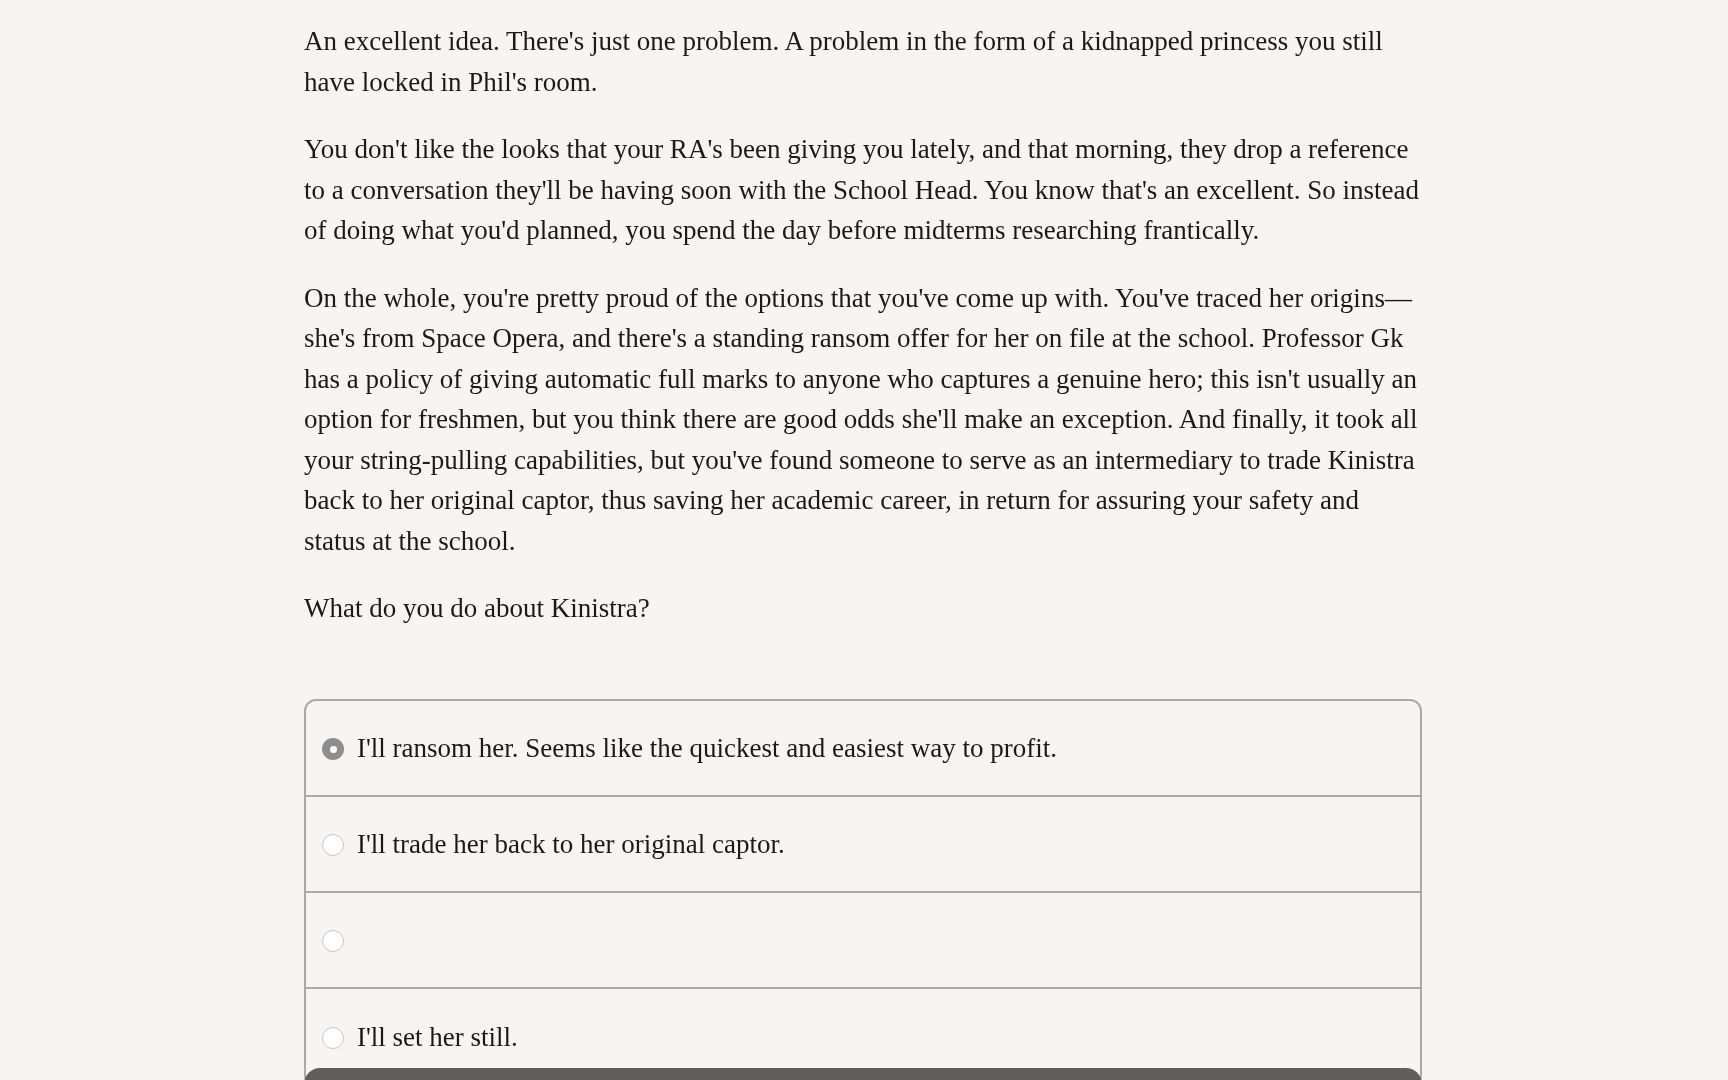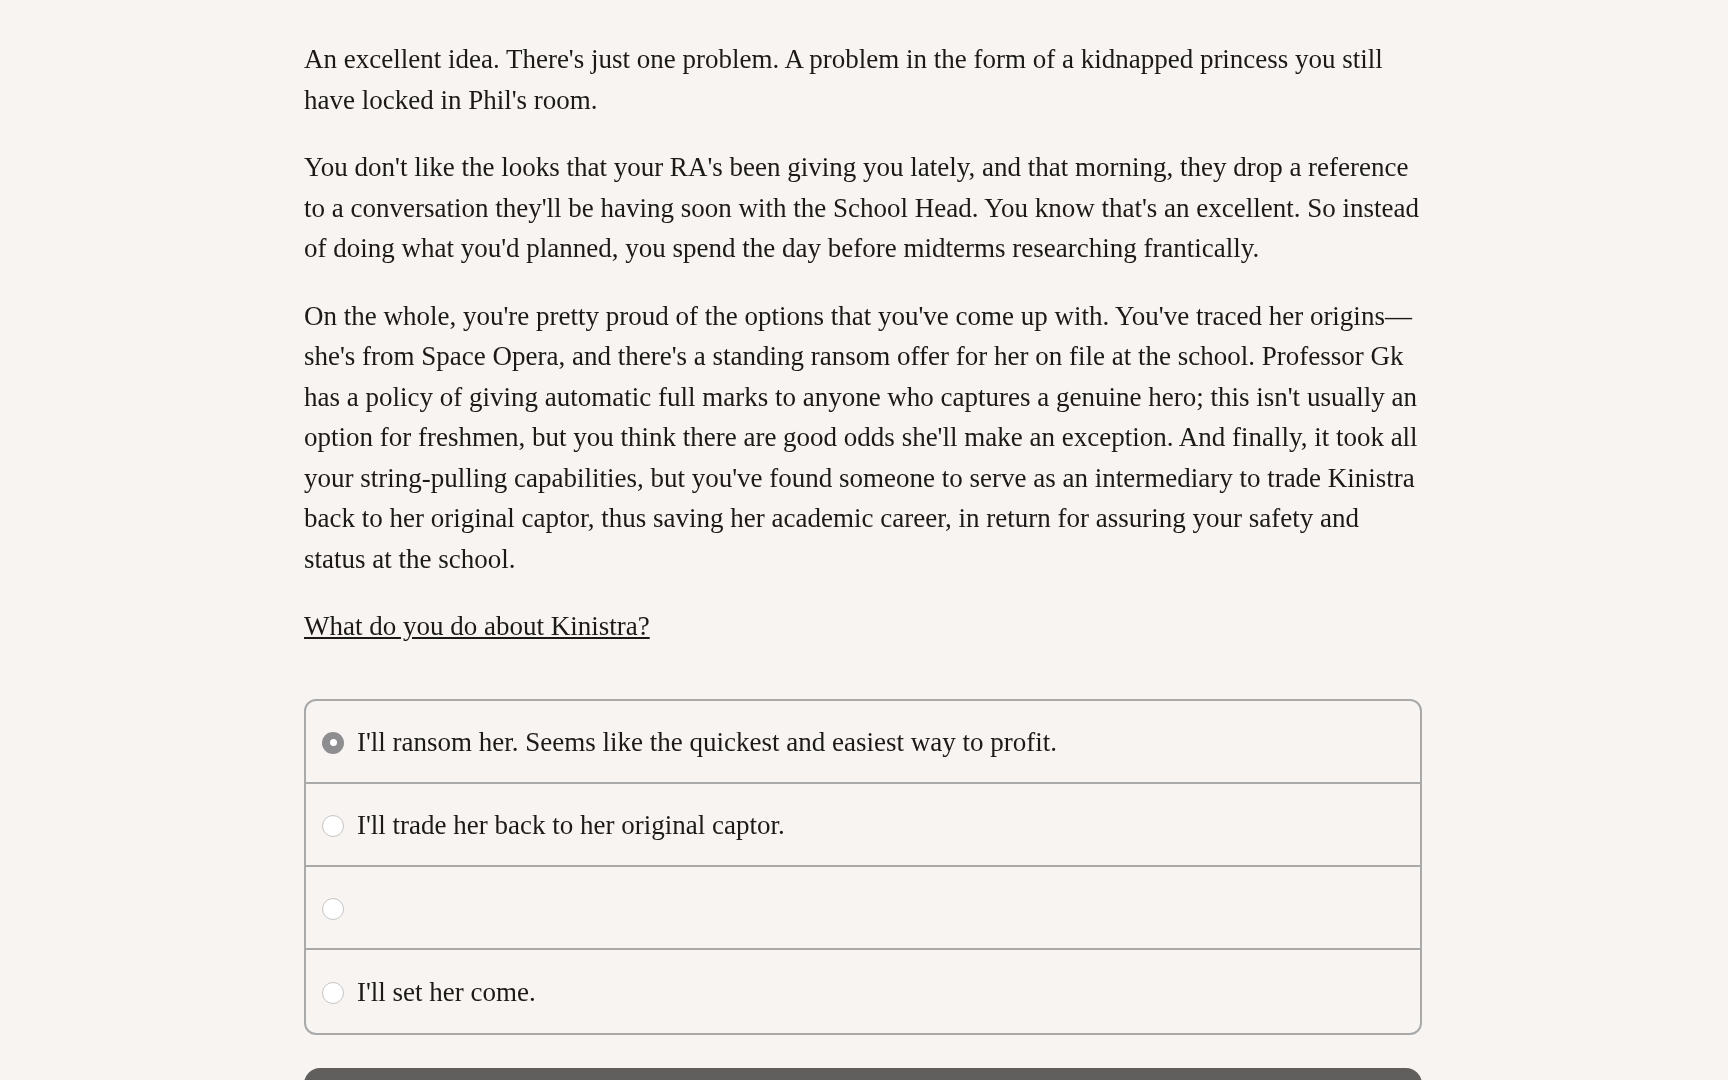--- a/index.html
+++ b/index.html
@@ -13,46 +13,44 @@
     overflow: hidden;
     position: relative;
     font-family: "Liberation Serif", "DejaVu Serif", serif;
     color: #1b1a18;
   }
   .column {
     position: absolute;
     left: 304px;
     top: 21px;
     width: 1120px;
-    margin-top: 18px;
   }
   .story p {
     margin: 0 0 27px 0;
     font-size: 27px;
     line-height: 40.5px;
     letter-spacing: 0px;
   }
   .question {
     margin: 0;
     font-size: 27px;
     line-height: 40.5px;
-    text-decoration: underline;
   }
   .choices {
     position: absolute;
     left: 304px;
     top: 699px;
     width: 1118px;
     border: 2px solid #a9a9aa;
     border-radius: 12px;
     box-sizing: border-box;
     background: #f7f4f1;
   }
   .choice {
-    height: 83px;
+    height: 96px;
     box-sizing: border-box;
     display: flex;
     align-items: center;
     padding-left: 16px;
     border-bottom: 2px solid #a9a9aa;
     cursor: pointer;
   }
   .choice:last-child {
     border-bottom: none;
   }
@@ -120,17 +118,17 @@
   </label>
   <label class="choice">
     <span class="radio"></span>
     <span class="choice-label">I'll trade her back to her original captor.</span>
   </label>
   <label class="choice">
     <span class="radio"></span>
   </label>
   <label class="choice">
     <span class="radio"></span>
-    <span class="choice-label">I'll set her come.</span>
+    <span class="choice-label">I'll set her still.</span>
   </label>
 </div>
 
 <button class="next-button"></button>
 
 </body></html>

